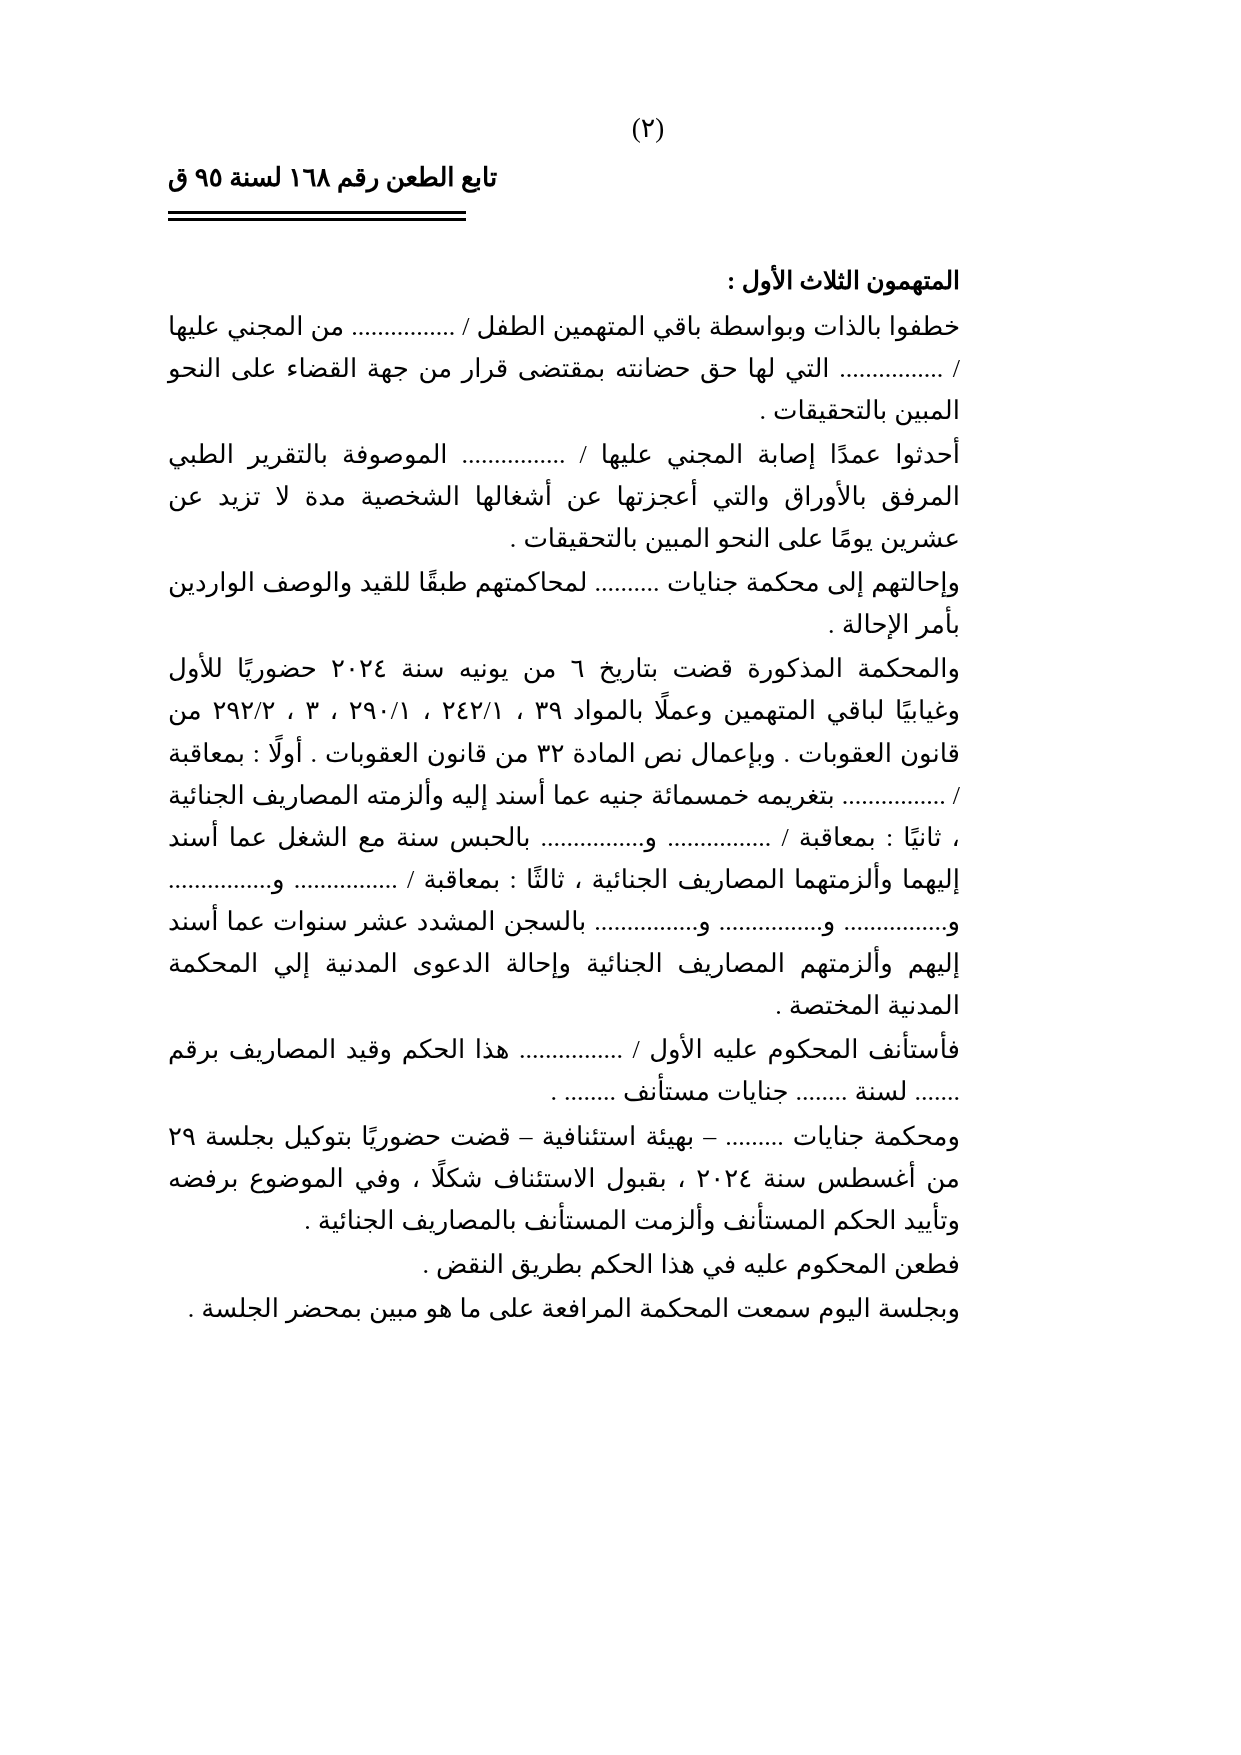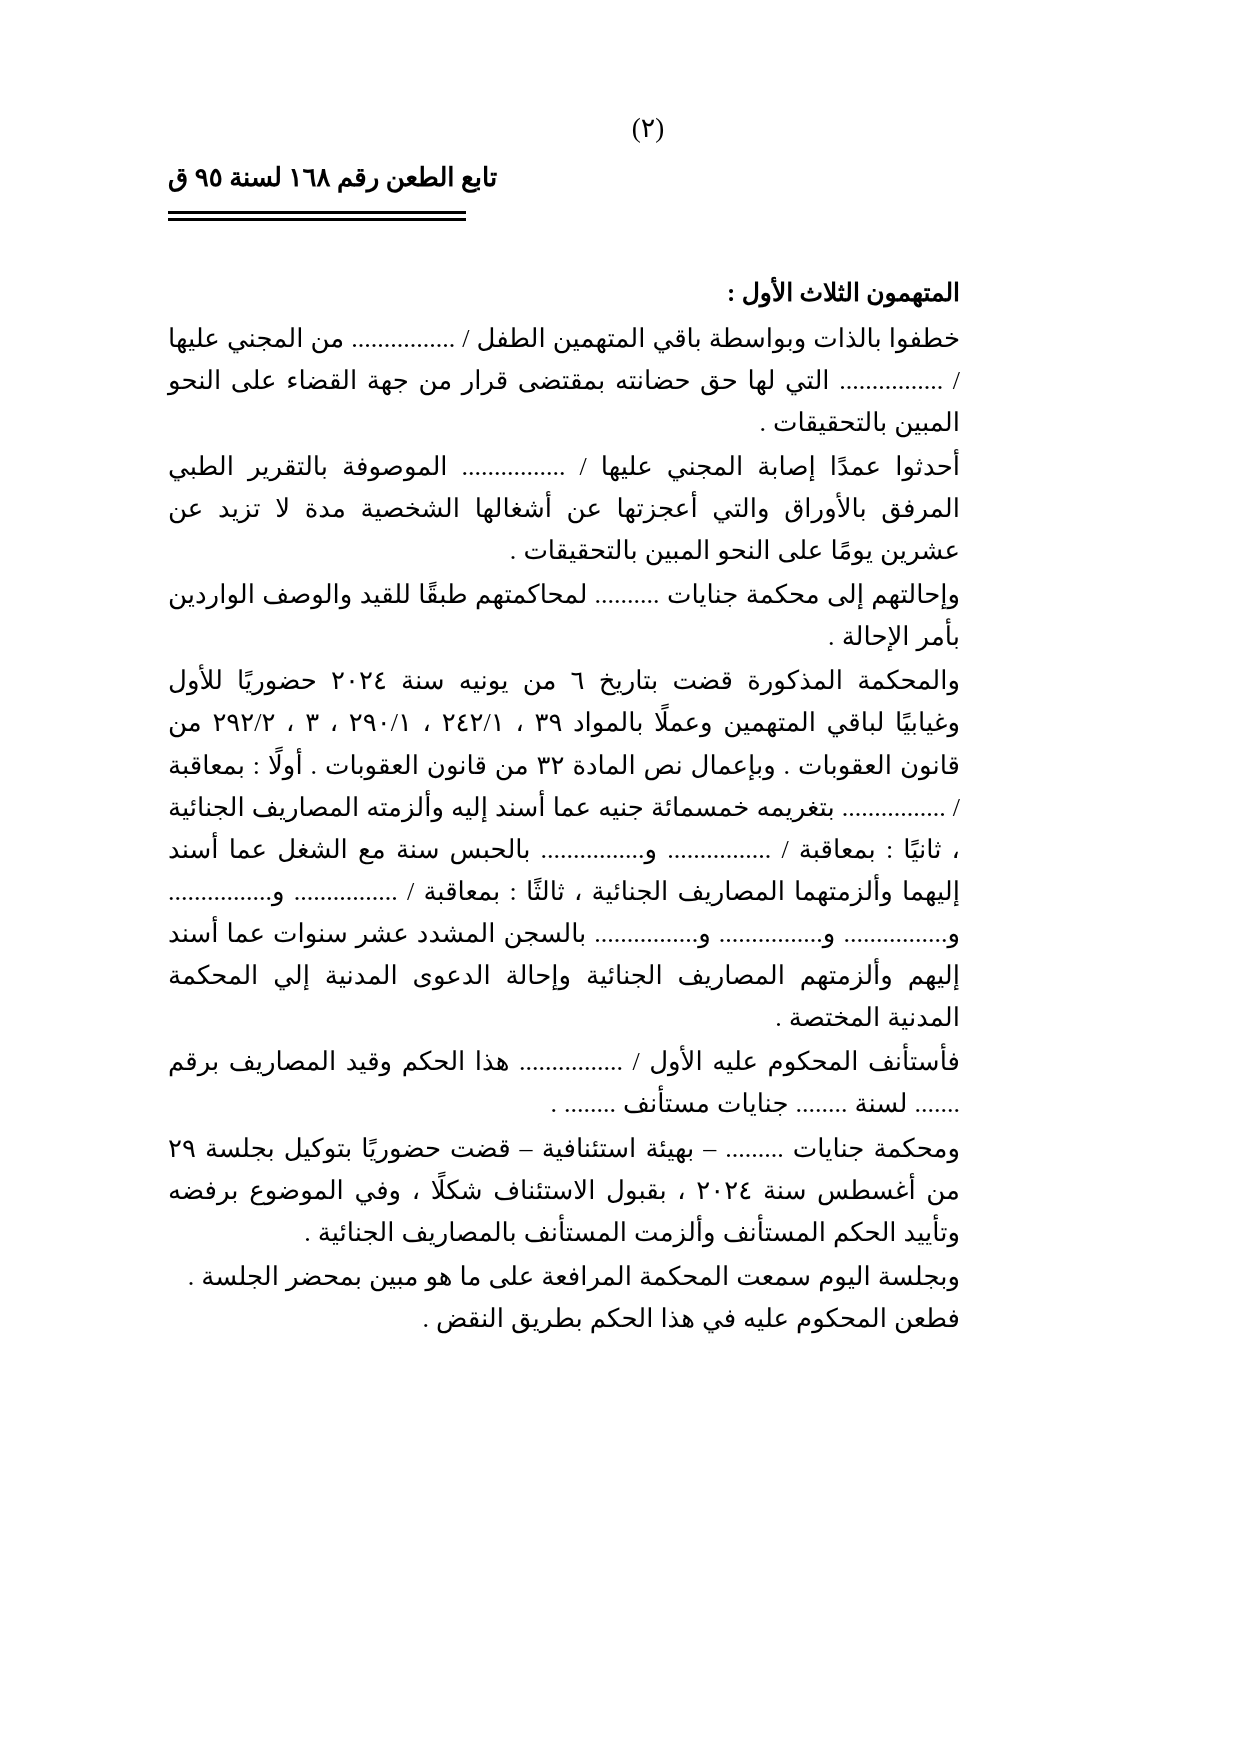--- a/index.html
+++ b/index.html
@@ -53,21 +53,21 @@
     width: 298px;
     border: none;
     border-top: 3px solid #000;
     border-bottom: 3px solid #000;
     height: 4px;
     box-sizing: content-box;
     margin-left: 0;
     margin-right: auto;
   }
   .body-block {
-    margin-top: 52px;
+    margin-top: 40px;
   }
   .section-heading {
     font-size: 25px;
     font-weight: bold;
     text-align: right;
     line-height: 1.62;
     margin: 0 0 4px 0;
   }
   p.para {
     font-size: 26px;
@@ -105,19 +105,19 @@
 
       <p class="para">وإحالتهم إلى محكمة جنايات .......... لمحاكمتهم طبقًا للقيد والوصف الواردين بأمر الإحالة .</p>
 
 
       <p class="para">والمحكمة المذكورة قضت بتاريخ ٦ من يونيه سنة ٢٠٢٤ حضوريًا للأول وغيابيًا لباقي المتهمين وعملًا بالمواد ٣٩ ، ٢٤٢/١ ، ٢٩٠/١ ، ٣ ، ٢٩٢/٢ من قانون العقوبات . وبإعمال نص المادة ٣٢ من قانون العقوبات . أولًا : بمعاقبة / ................ بتغريمه خمسمائة جنيه عما أسند إليه وألزمته المصاريف الجنائية ، ثانيًا : بمعاقبة / ................ و................ بالحبس سنة مع الشغل عما أسند إليهما وألزمتهما المصاريف الجنائية ، ثالثًا : بمعاقبة / ................ و................ و................ و................ و................ بالسجن المشدد عشر سنوات عما أسند إليهم وألزمتهم المصاريف الجنائية وإحالة الدعوى المدنية إلي المحكمة المدنية المختصة .</p>
 
       <p class="para">فأستأنف المحكوم عليه الأول / ................ هذا الحكم وقيد المصاريف برقم ....... لسنة ........ جنايات مستأنف ........ .</p>
 
       <p class="para">ومحكمة جنايات ......... – بهيئة استئنافية – قضت حضوريًا بتوكيل بجلسة ٢٩ من أغسطس سنة ٢٠٢٤ ، بقبول الاستئناف شكلًا ، وفي الموضوع برفضه وتأييد الحكم المستأنف وألزمت المستأنف بالمصاريف الجنائية .</p>
 
+      <p class="para">فطعن المحكوم عليه في هذا الحكم بطريق النقض .</p>
+
       <p class="para tight">وبجلسة اليوم سمعت المحكمة المرافعة على ما هو مبين بمحضر الجلسة .</p>
-
-      <p class="para">فطعن المحكوم عليه في هذا الحكم بطريق النقض .</p>
 
     </div>
   </div>
 </div>
 
 </body></html>

